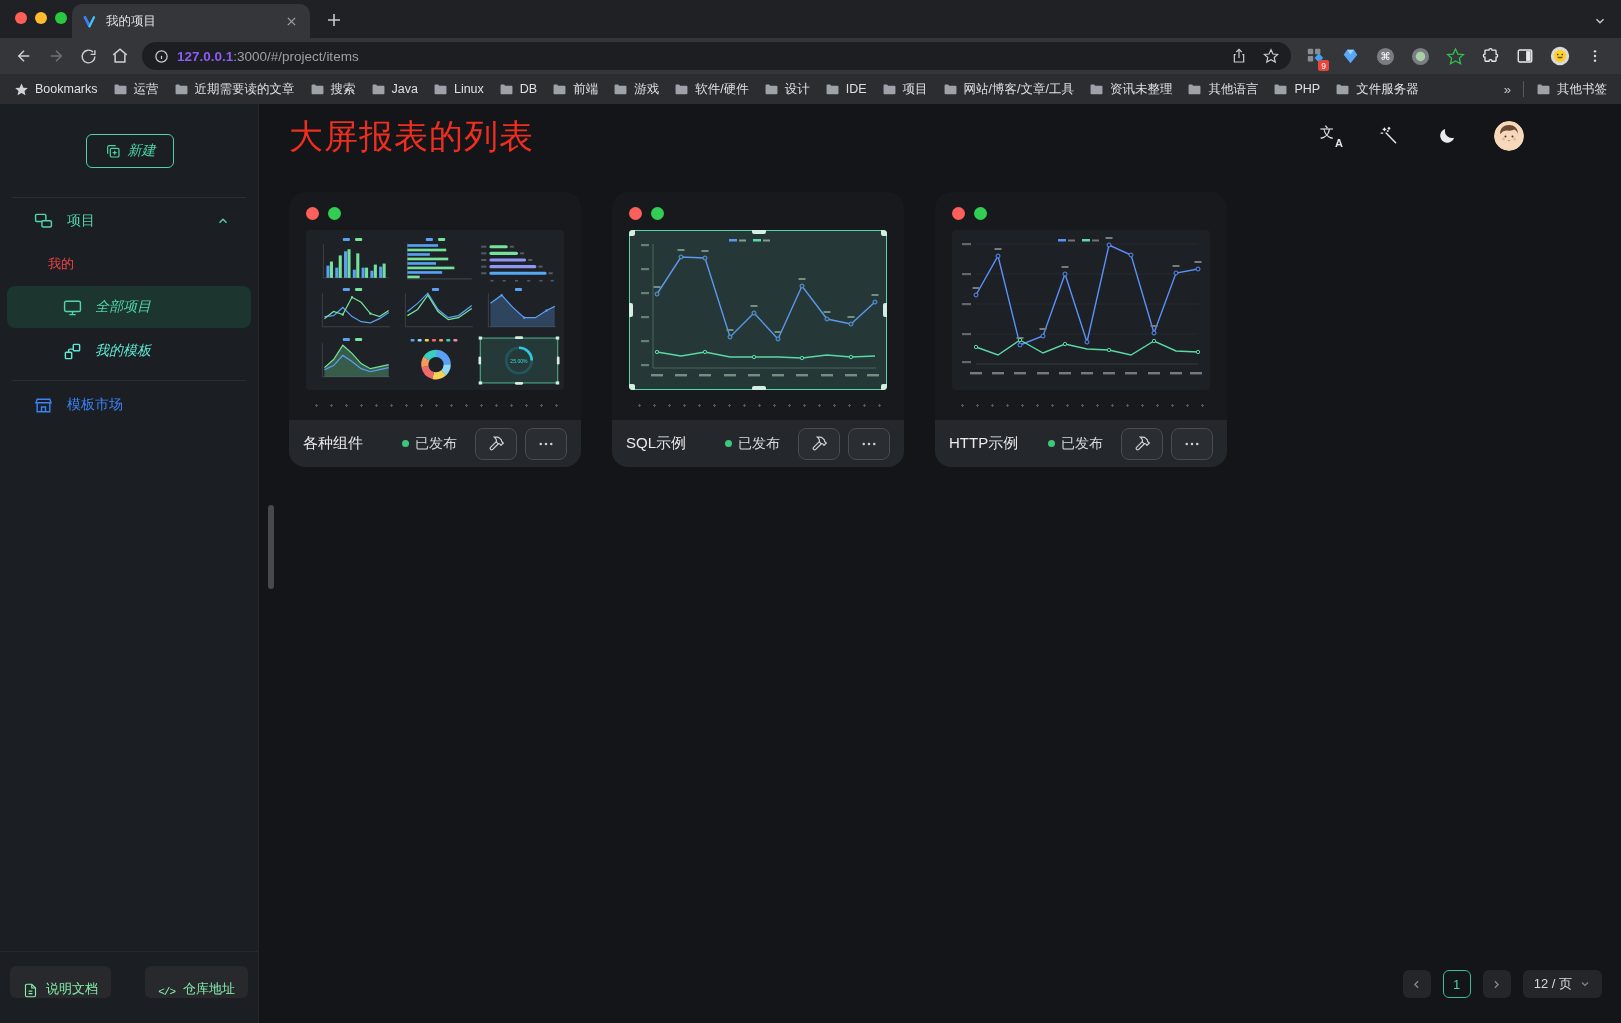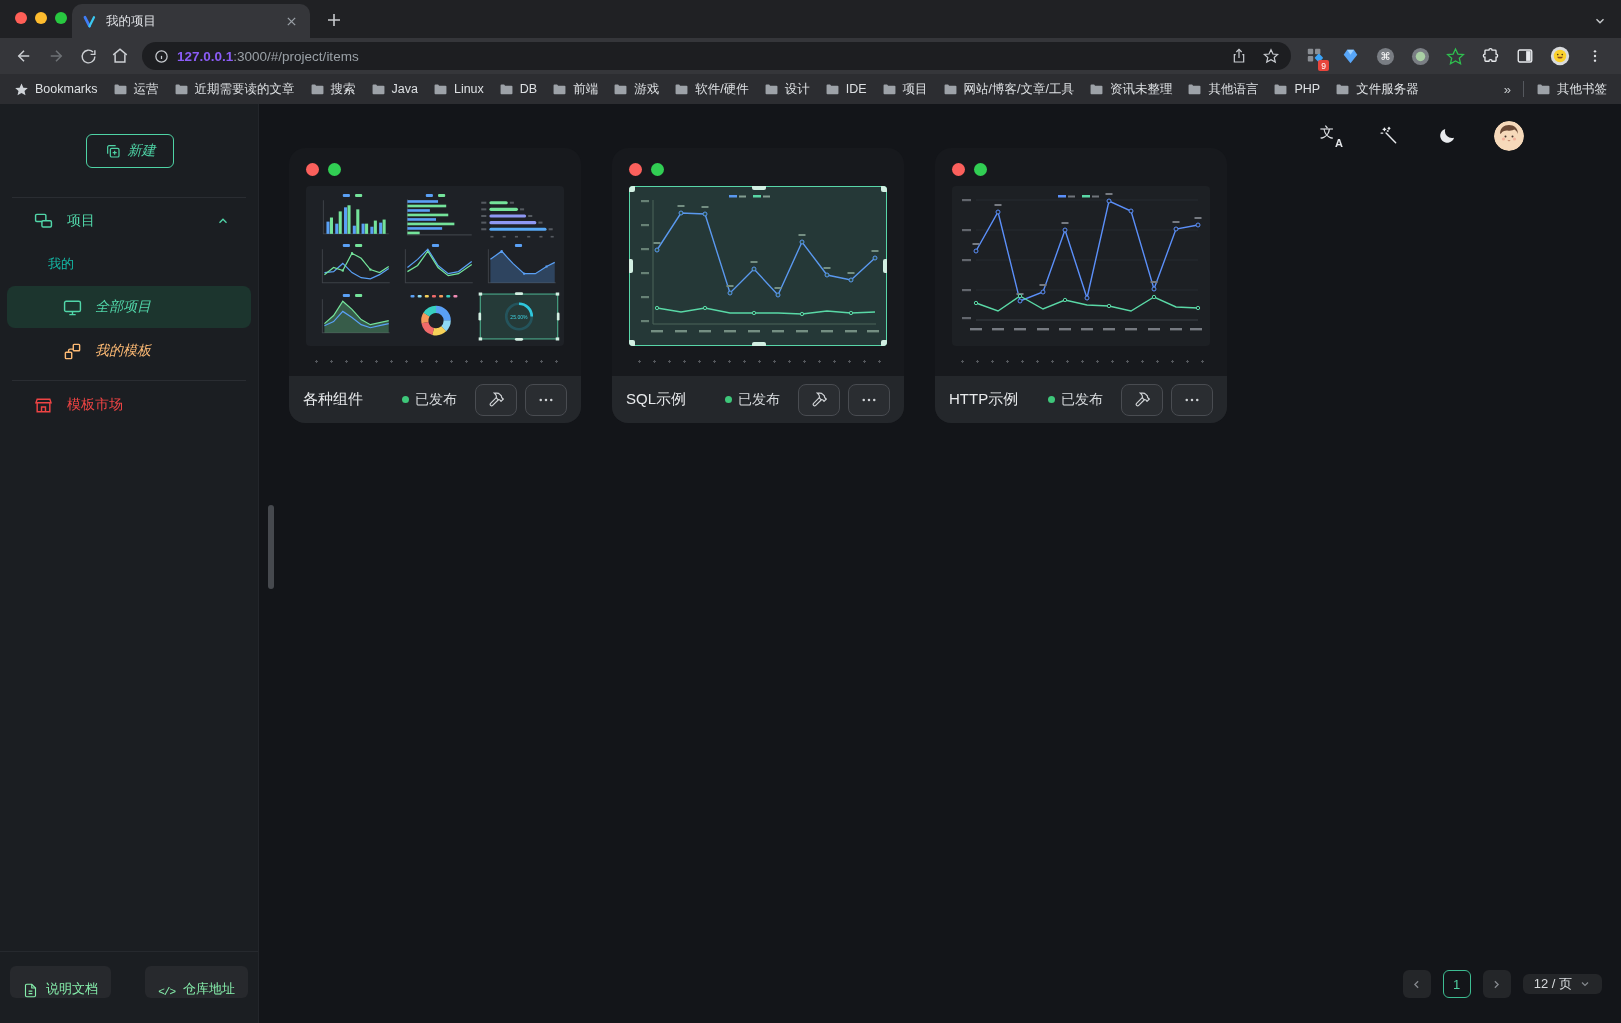--- a/index.html
+++ b/index.html
@@ -40,26 +40,26 @@
   .bm-sep { width:1px; height:16px; background:#55585e; }
 
   
   .app { display:flex; height:919px; }
   .sidebar { width:259px; flex-shrink:0; background:#1b1e22; border-right:1px solid #23262b; position:relative; }
   .new-btn { margin:30px 0 0 86px; width:88px; height:34px; border:1px solid #4ed3a5; border-radius:6px;
     color:#4ed3a5; font-size:14px; display:flex; align-items:center; justify-content:center; gap:7px; background:transparent;font-style:italic; }
   .side-div { height:1px; background:#2a2d32; margin:29px 12px 0; }
   .menu-head { display:flex; align-items:center; gap:14px; color:#51d6a9; font-size:14px; height:46px; padding:0 28px 0 34px; }
   .menu-head .lbl { flex:1; }
-  .group-lbl { color:#14b8a6; font-size:13px; height:40px; line-height:40px; padding-left:48px; }
+  .group-lbl { color:#ef4444; font-size:13px; height:40px; line-height:40px; padding-left:48px; }
   .menu-wrap { padding:0 7px;font-style:italic; }
   .menu-item { height:42px; border-radius:8px; display:flex; align-items:center; gap:13px; padding-left:56px;
-    color:#fdba74; font-size:14px; margin:2px 0; }
+    color:#5eead4; font-size:14px; margin:2px 0; }
   .menu-item.active { background:#1c352e; color:#51d6a9; }
-  .market { display:flex; align-items:center; gap:14px; color:#ef4444; font-size:14px; height:48px; padding-left:34px; }
+  .market { display:flex; align-items:center; gap:14px; color:#3b82f6; font-size:14px; height:48px; padding-left:34px; }
   .sidebar-footer { position:absolute; left:0; right:0; bottom:0; border-top:1px solid #26292e;
     padding:14px 10px 25px; display:flex; justify-content:space-between; }
   .foot-btn { background:#27292d; border-radius:6px; height:32px; display:flex; align-items:flex-end; gap:8px;
     padding:0 13px; color:#86efac; font-size:13px; }
   .code-glyph { font-family:"Liberation Mono", monospace; font-size:11px; letter-spacing:-1px; }
 
   .main { flex:1; position:relative; background:#131519; padding:10px 0 0 30px; }
   .page-title { font-size:34px; line-height:44px; color:#ee2f1f; letter-spacing:1px; }
   .top-icons { position:absolute; top:17px; right:97px; display:flex; align-items:center; gap:36px; color:#e3e5e8; }
   .ticon { width:22px; height:22px; display:flex; align-items:center; justify-content:center; }
@@ -89,21 +89,21 @@
   .icon-btn { width:42px; height:32px; border:1px solid #494c51; background:#2a2d31; border-radius:8px;
     display:flex; align-items:center; justify-content:center; color:#cfd2d5; margin-left:8px; }
 
   .scroll-thumb { position:absolute; left:9px; top:401px; width:6px; height:84px; border-radius:3px; background:#46494e; }
 
   .pagination { position:absolute; right:19px; bottom:25px; display:flex; align-items:center; gap:12px; }
   .pg-btn { width:28px; height:28px; border-radius:6px; background:#242629; color:#85898e;
     display:flex; align-items:center; justify-content:center; }
   .pg-cur { width:28px; height:28px; border-radius:6px; border:1px solid #3dbd92; color:#4fd0a0;
     display:flex; align-items:center; justify-content:center; font-size:13px; background:transparent; }
-  .pg-size { height:20px; border-radius:6px; background:#242629; color:#d7dadd; font-size:13px;
+  .pg-size { height:28px; border-radius:6px; background:#242629; color:#d7dadd; font-size:13px;
     display:flex; align-items:center; gap:7px; padding:0 11px; }
 </style>
 </head>
 <body>
 
 <div class="tabstrip">
   <div class="traffic">
     <div class="tl red"></div>
     <div class="tl yellow"></div>
     <div class="tl green"></div>
@@ -451,20 +451,21 @@
         <span>说明文档</span>
       </div>
       <div class="foot-btn">
         <span class="code-glyph">&lt;/&gt;</span>
         <span>仓库地址</span>
       </div>
     </div>
   </div>
 
   <div class="main">
+    <div class="page-title">大屏报表的列表</div>
 
     <div class="top-icons">
       <div class="lang-icon">
           <span class="zh">文</span>
           <span class="en">A</span>
         </div>
       <div class="ticon">
         <svg width="20" height="20" viewBox="0 0 24 24" fill="none" stroke="#e8eaed" stroke-width="1.7" stroke-linecap="round">
           <path d="M20 20 8.5 8.5"></path>
             <path d="M6.5 2.5v3M5 4h3"></path>

